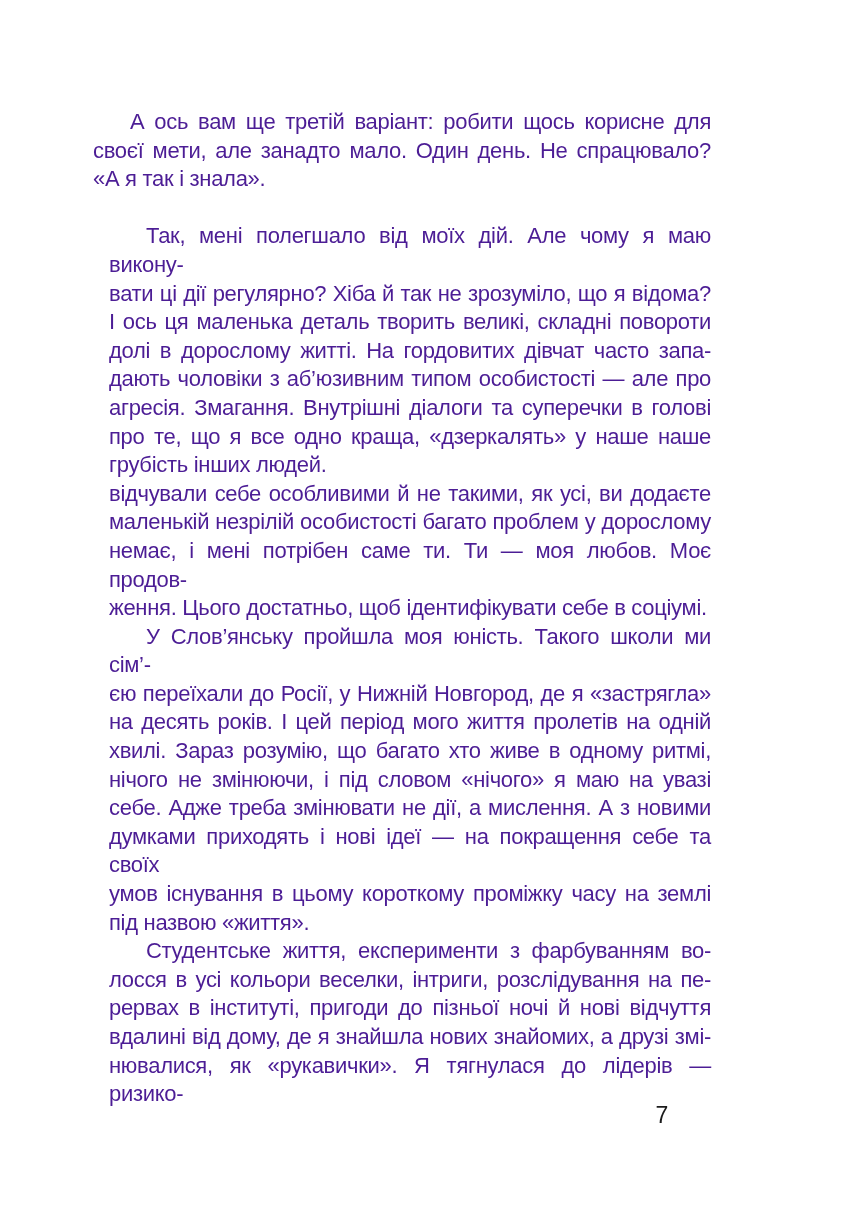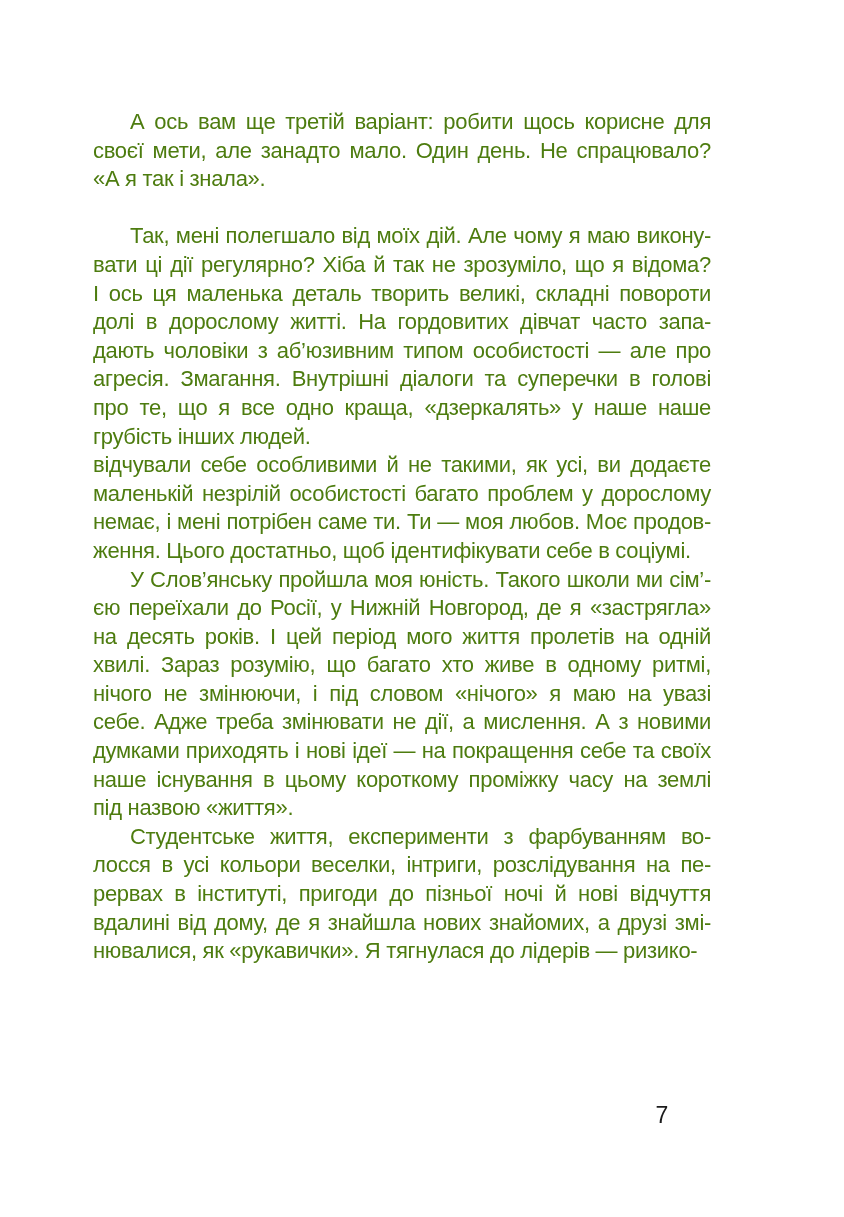--- a/index.html
+++ b/index.html
@@ -24,20 +24,21 @@
     left: 93px;
     top: 108px;
     width: 618px;
     color: #1b1b1b;
     font-size: 22px;
     line-height: 28.6px;
     letter-spacing: -0.3px;
   }
   .section + .section {
     margin-top: 28.6px; 
+    margin-left: 16px;
   }
   .paragraph {
     margin: 0;
   }
   .line {
     text-align: justify;
     -moz-text-align-last: justify;
     text-align-last: justify;
     min-height: 28.6px;
   }
@@ -56,21 +57,21 @@
     text-align: center;
     font-size: 23px;
     line-height: 28px;
     color: #1b1b1b;
   }
 </style>
 </head>
 <body>
 
 <div class="page" style="background: rgb(255, 255, 255);">
-  <div class="text-block" id="text-block" style="color: #4d7c0f;">
+  <div class="text-block" id="text-block" style="color: #4c1d95;">
       <div class="section">
         <div class="paragraph">
           <div class="line first">А ось вам ще третій варіант: робити щось корисне для</div>
           <div class="line">своєї мети, але занадто мало. Один день. Не спрацювало?</div>
           <div class="line last">«А я так і знала».</div>
         </div>
       </div>
       <div class="section">
         <div class="paragraph">
           <div class="line first">Так, мені полегшало від моїх дій. Але чому я маю викону-</div>
@@ -89,21 +90,21 @@
           <div class="line last">ження. Цього достатньо, щоб ідентифікувати себе в соціумі.</div>
         </div>
         <div class="paragraph">
           <div class="line first">У Слов’янську пройшла моя юність. Такого школи ми сім’-</div>
           <div class="line">єю переїхали до Росії, у Нижній Новгород, де я «застрягла»</div>
           <div class="line">на десять років. І цей період мого життя пролетів на одній</div>
           <div class="line">хвилі. Зараз розумію, що багато хто живе в одному ритмі,</div>
           <div class="line">нічого не змінюючи, і під словом «нічого» я маю на увазі</div>
           <div class="line">себе. Адже треба змінювати не дії, а мислення. А з новими</div>
           <div class="line">думками приходять і нові ідеї — на покращення себе та своїх</div>
-          <div class="line">наше існування в цьому короткому проміжку часу на землі</div>
+          <div class="line">умов існування в цьому короткому проміжку часу на землі</div>
           <div class="line last">під назвою «життя».</div>
         </div>
         <div class="paragraph">
           <div class="line first">Студентське життя, експерименти з фарбуванням во-</div>
           <div class="line">лосся в усі кольори веселки, інтриги, розслідування на пе-</div>
           <div class="line">рервах в інституті, пригоди до пізньої ночі й нові відчуття</div>
           <div class="line">вдалині від дому, де я знайшла нових знайомих, а друзі змі-</div>
           <div class="line last">нювалися, як «рукавички». Я тягнулася до лідерів — ризико-</div>
         </div>
       </div>

